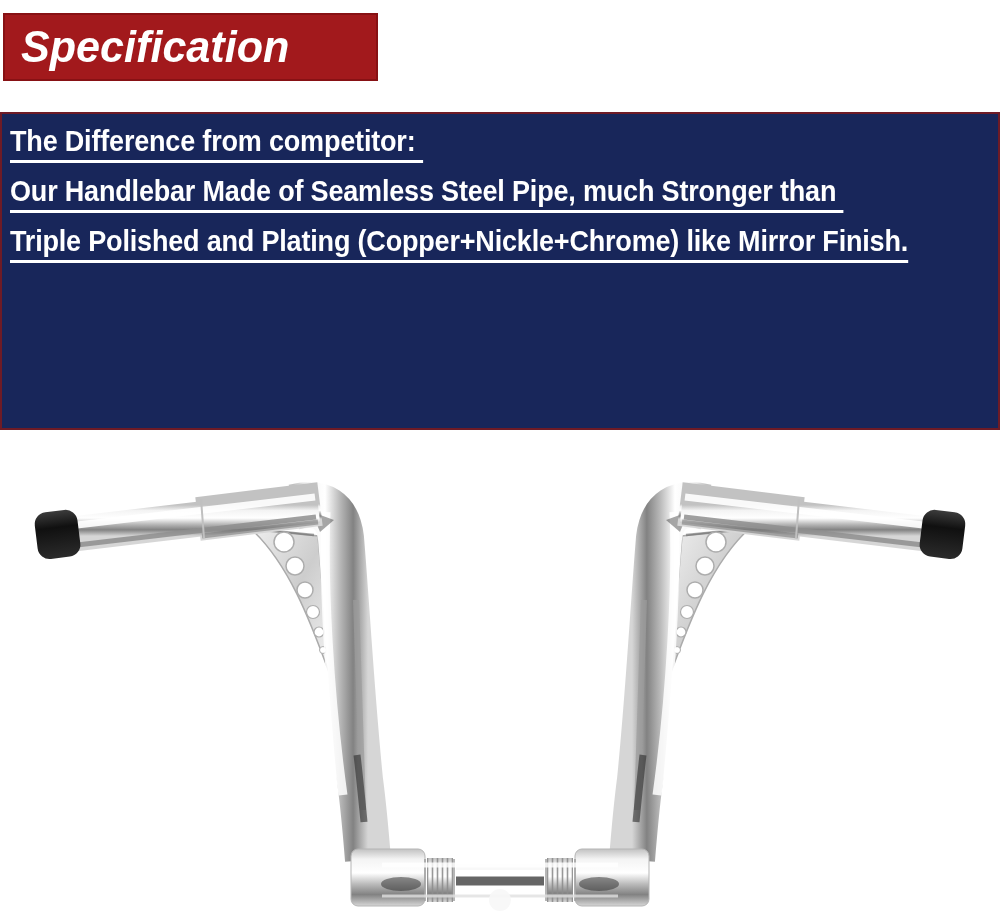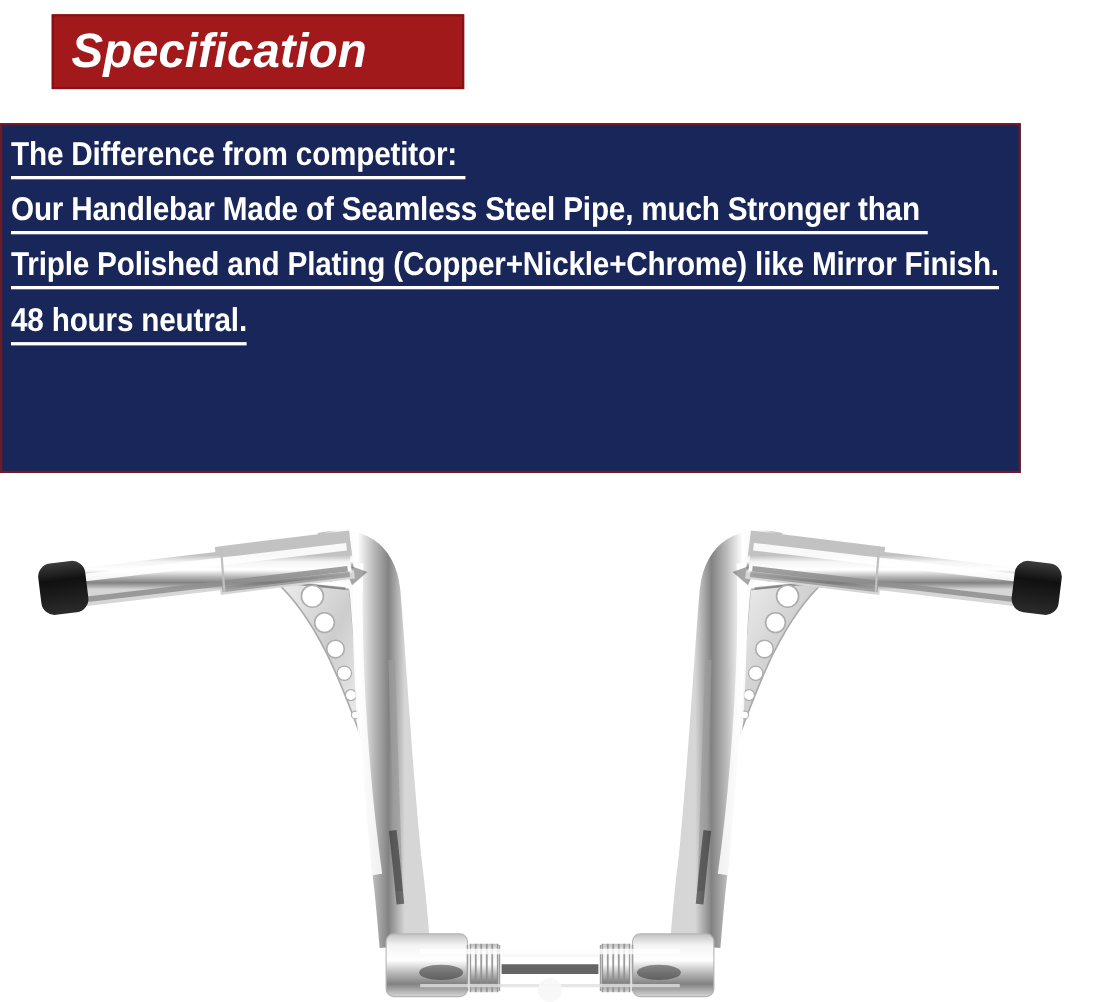--- a/index.html
+++ b/index.html
@@ -8,28 +8,28 @@
   }
   *{box-sizing:border-box;}
   html,body{margin:0;padding:0;}
   body{
     width:1000px;height:911px;background:#ffffff;position:relative;overflow:hidden;
     font-family:"Liberation Sans","DejaVu Sans",sans-serif;
   }
   .banner{
     position:absolute;left:3px;top:13px;width:375px;height:68px;
     background:var(--banner-bg);border:2px solid var(--banner-border);
-    display:flex;align-items:center;padding-left:16px;margin-left:44px;
+    display:flex;align-items:center;padding-left:16px;
   }
   .banner-title{
     color:#ffffff;font-size:44px;font-weight:bold;font-style:italic;
     transform:scaleX(.98);transform-origin:left center;white-space:pre;
   }
   .info-box{
-    position:absolute;left:0;top:112px;width:928px;height:318px;
+    position:absolute;left:0;top:112px;width:1000px;height:318px;
     background:var(--info-bg);border:2px solid var(--info-border);
     padding:4px 0 0 8px;
   }
   .info-line{height:50.4px;display:flex;align-items:center;}
   .info-line > span{
     display:inline-block;color:var(--info-text);
     font-size:30px;font-weight:bold;letter-spacing:-0.2px;white-space:pre;
     border-bottom:3px solid var(--info-text);padding-bottom:2px;
     transform:scaleX(.9);transform-origin:left center;
   }
@@ -45,23 +45,20 @@
 
 <div class="info-box">
   <div class="info-line">
       <span>The Difference from competitor: </span>
     </div>
   <div class="info-line">
       <span>Our Handlebar Made of Seamless Steel Pipe, much Stronger than </span>
     </div>
   <div class="info-line">
       <span>Triple Polished and Plating (Copper+Nickle+Chrome) like Mirror Finish.</span>
-    </div>
-  <div class="info-line">
-      <span>48 hours neutral.</span>
     </div>
 </div>
 
 <div class="product-photo">
   <svg viewBox="0 0 1000 461" width="1000" height="461" aria-hidden="true">
     <defs>
       <linearGradient id="gH" x1="0" y1="0" x2="0" y2="1">
         <stop offset="0" stop-color="#c2c2c2"></stop>
           <stop offset="0.18" stop-color="#f4f4f4"></stop>
         <stop offset="0.42" stop-color="#ffffff"></stop>

